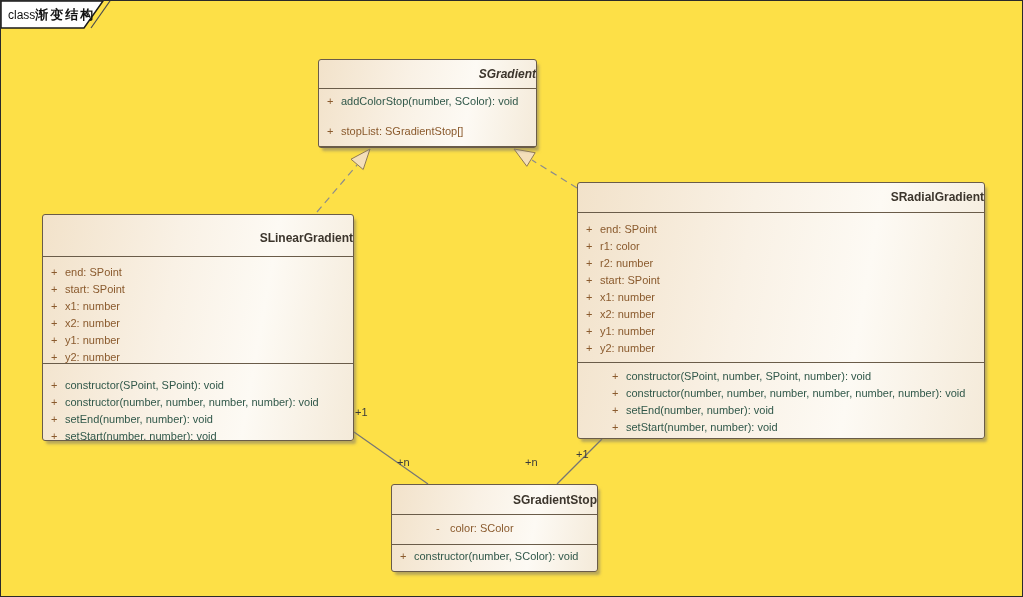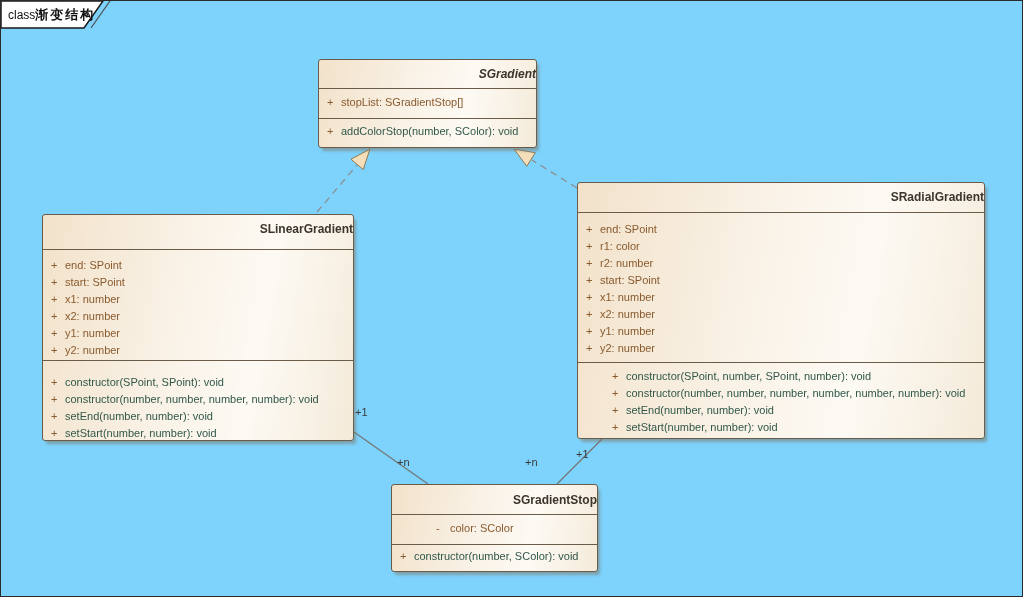--- a/index.html
+++ b/index.html
@@ -1,19 +1,19 @@
 <!DOCTYPE html>
 <html><head>
 <meta charset="utf-8">
 <style>
   * { margin:0; padding:0; box-sizing:border-box; }
   body { font-family:"Liberation Sans","DejaVu Sans",sans-serif; background:#ffffff; }
   .canvas {
     position:relative; width:1023px; height:597px;
-    background:#7dd3fc; border:1px solid #2a2a2a; overflow:hidden;
+    background:#fde047; border:1px solid #2a2a2a; overflow:hidden;
   }
   .connector-layer { position:absolute; left:0; top:0; width:1023px; height:597px; }
 
   
   .frame-label { position:absolute; left:0; top:0; width:130px; height:34px; }
   .frame-label-text {
     position:absolute; left:7px; top:0; height:27px; line-height:26px;
     white-space:nowrap; color:#111;
   }
   .frame-keyword { font-size:12px; }
@@ -39,21 +39,21 @@
   .mtext.attr { color:#8a5a2d; }
   .mtext.method { color:#31584a; }
 
   
   .box-sgradient { left:317px; top:58px;  width:219px; height:89px; }
   .box-sgradient .uml-title { height:30px; line-height:29px; }
   .box-sgradient .attrs   { height:30px; padding-top:5px; }
   .box-sgradient .methods { height:29px; padding-top:4px; }
 
   .box-slinear { left:41px; top:213px; width:312px; height:227px; }
-  .box-slinear .uml-title { height:38px; line-height:28px; }
+  .box-slinear .uml-title { height:38px; line-height:28px;margin-top:9px; }
   .box-slinear .attrs   { height:121px; padding-top:7px; }
   .box-slinear .methods { height:77px;  padding-top:5px;margin-top:8px; }
 
   .box-sradial { left:576px; top:181px; width:408px; height:257px; }
   .box-sradial .uml-title { height:30px; line-height:29px; }
   .box-sradial .attrs   { height:151px; padding-top:8px; }
   .box-sradial .methods { height:76px;  padding-top:5px;margin-left:26px; }
 
   .box-stop { left:390px; top:483px; width:207px; height:88px; }
   .box-stop .uml-title { height:31px; line-height:30px; }
@@ -98,27 +98,27 @@
       <path d="M0,0 L102,0 L83,27 L0,27 Z" fill="#ffffff" stroke="#1a1a1a" stroke-width="1.5"></path>
       <line x1="109" y1="0" x2="90" y2="27" stroke="#4d4d4d" stroke-width="1.2"></line>
     </svg>
     <div class="frame-label-text">
       <span class="frame-keyword">class</span><span class="frame-name">渐变结构</span>
     </div>
   </div>
 
   <div class="uml-box box-sgradient">
     <div class="uml-title italic">SGradient</div>
+    <div class="compartment methods">
+
+        <div class="member-row"><span class="vis">+</span><span class="mtext method">addColorStop(number, SColor): void</span></div>
+      </div>
     <div class="compartment attrs">
 
         <div class="member-row"><span class="vis">+</span><span class="mtext attr">stopList: SGradientStop[]</span></div>
-      </div>
-    <div class="compartment methods">
-
-        <div class="member-row"><span class="vis">+</span><span class="mtext method">addColorStop(number, SColor): void</span></div>
       </div>
   </div>
 
   <div class="uml-box box-slinear">
     <div class="uml-title">SLinearGradient</div>
     <div class="compartment attrs">
 
         <div class="member-row"><span class="vis">+</span><span class="mtext attr">end: SPoint</span></div>
 
         <div class="member-row"><span class="vis">+</span><span class="mtext attr">start: SPoint</span></div>

